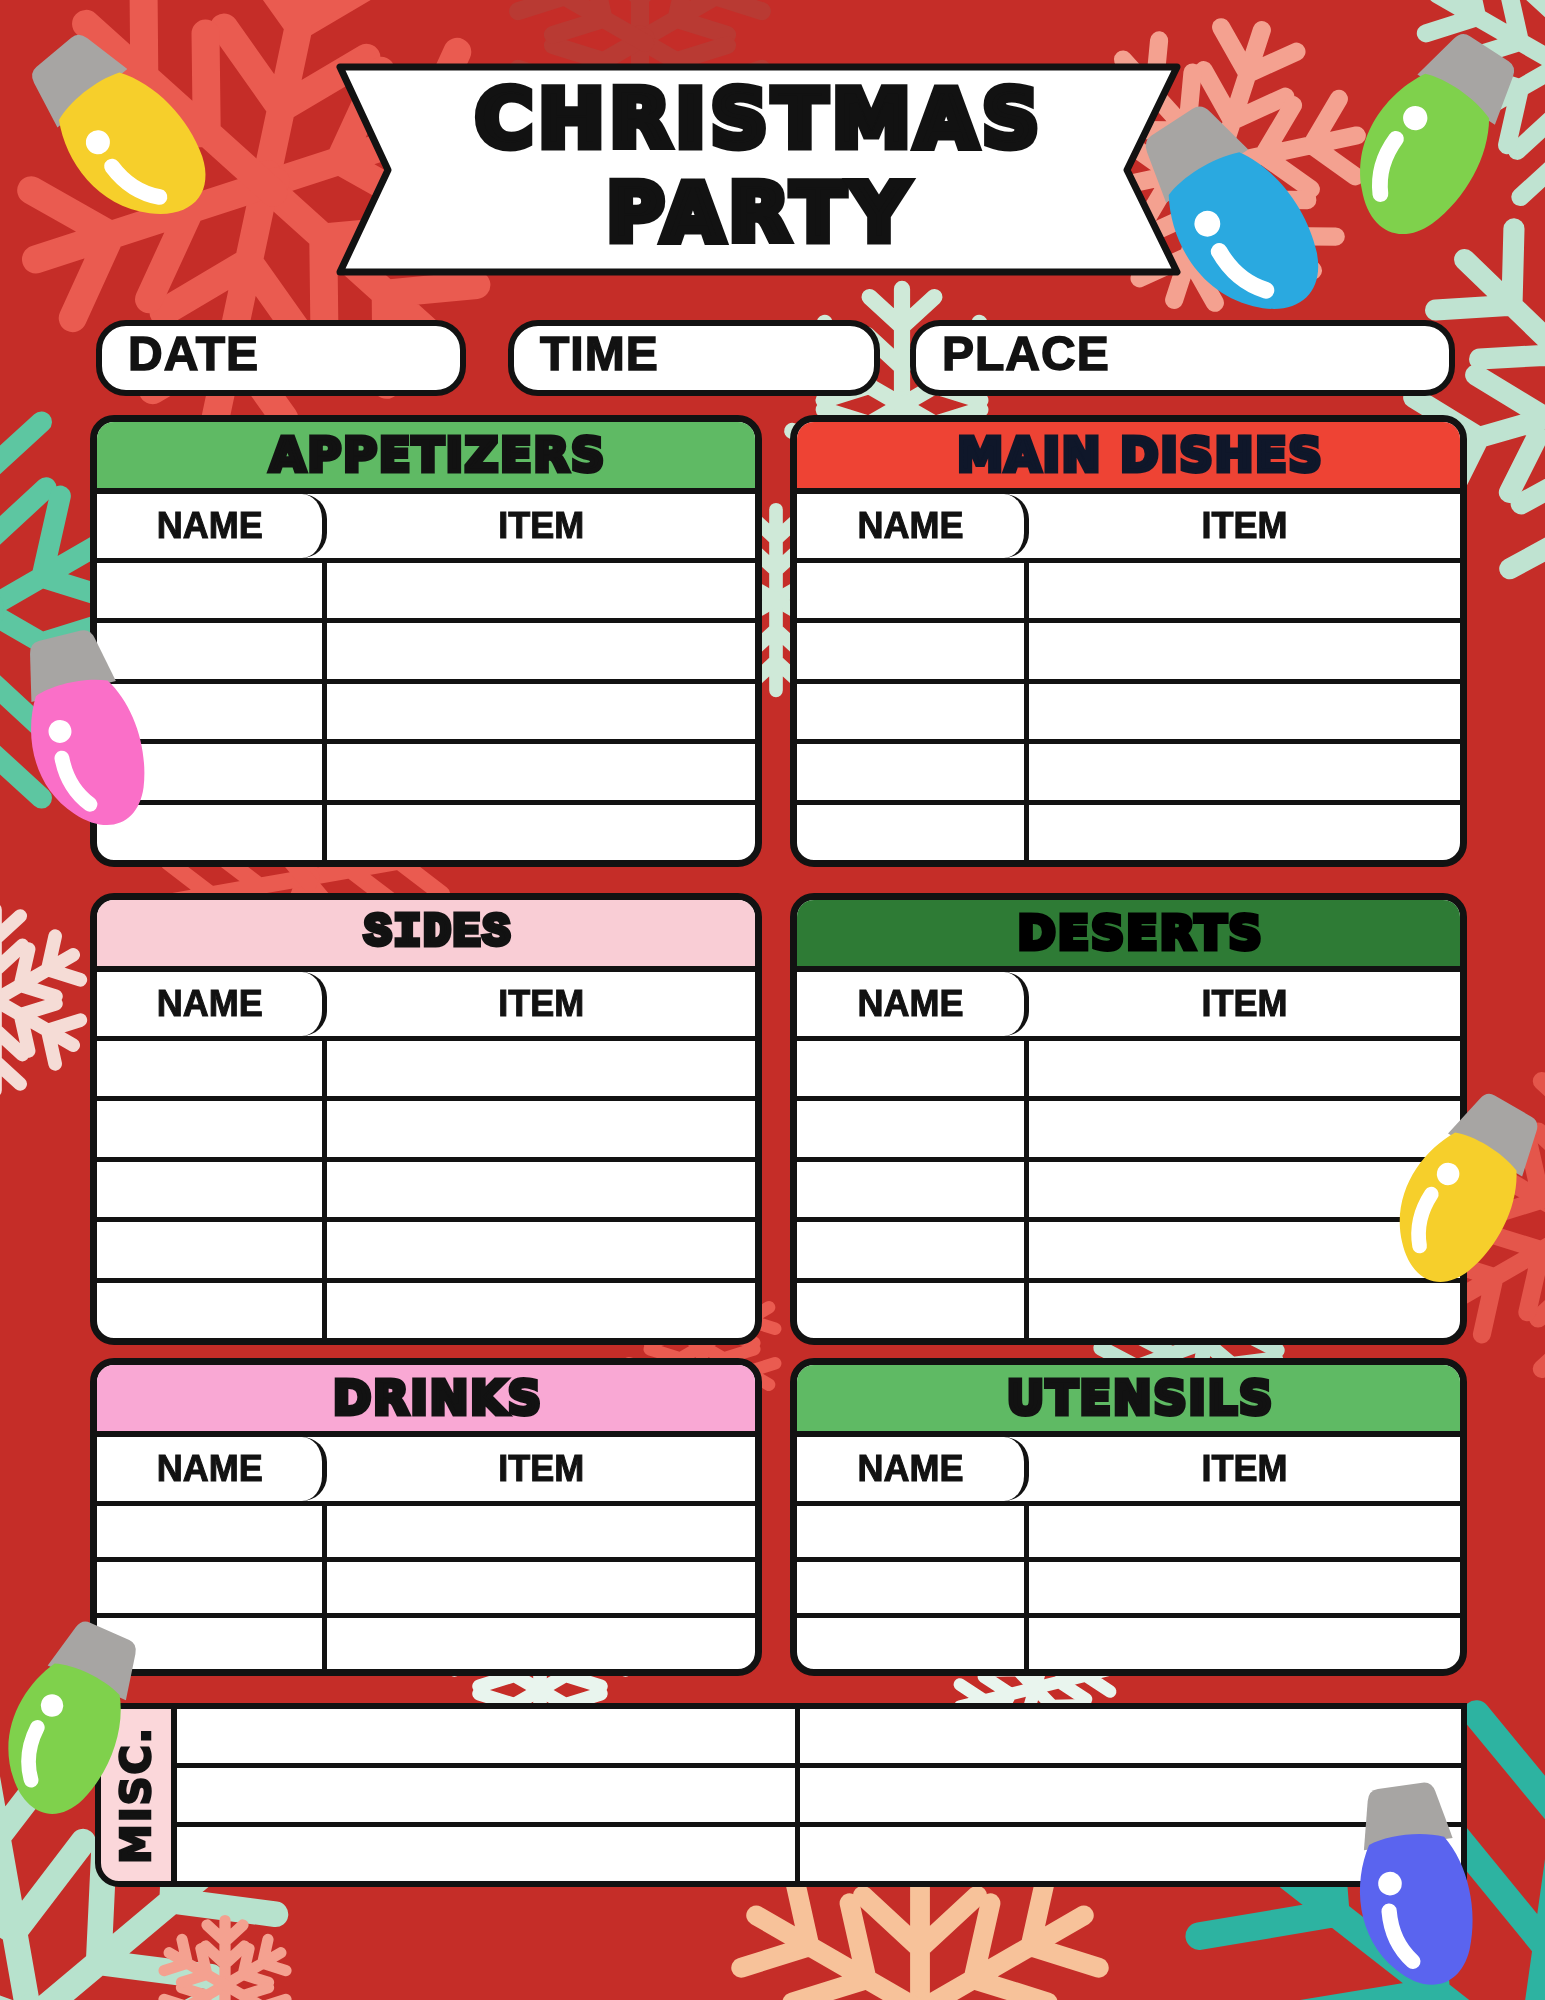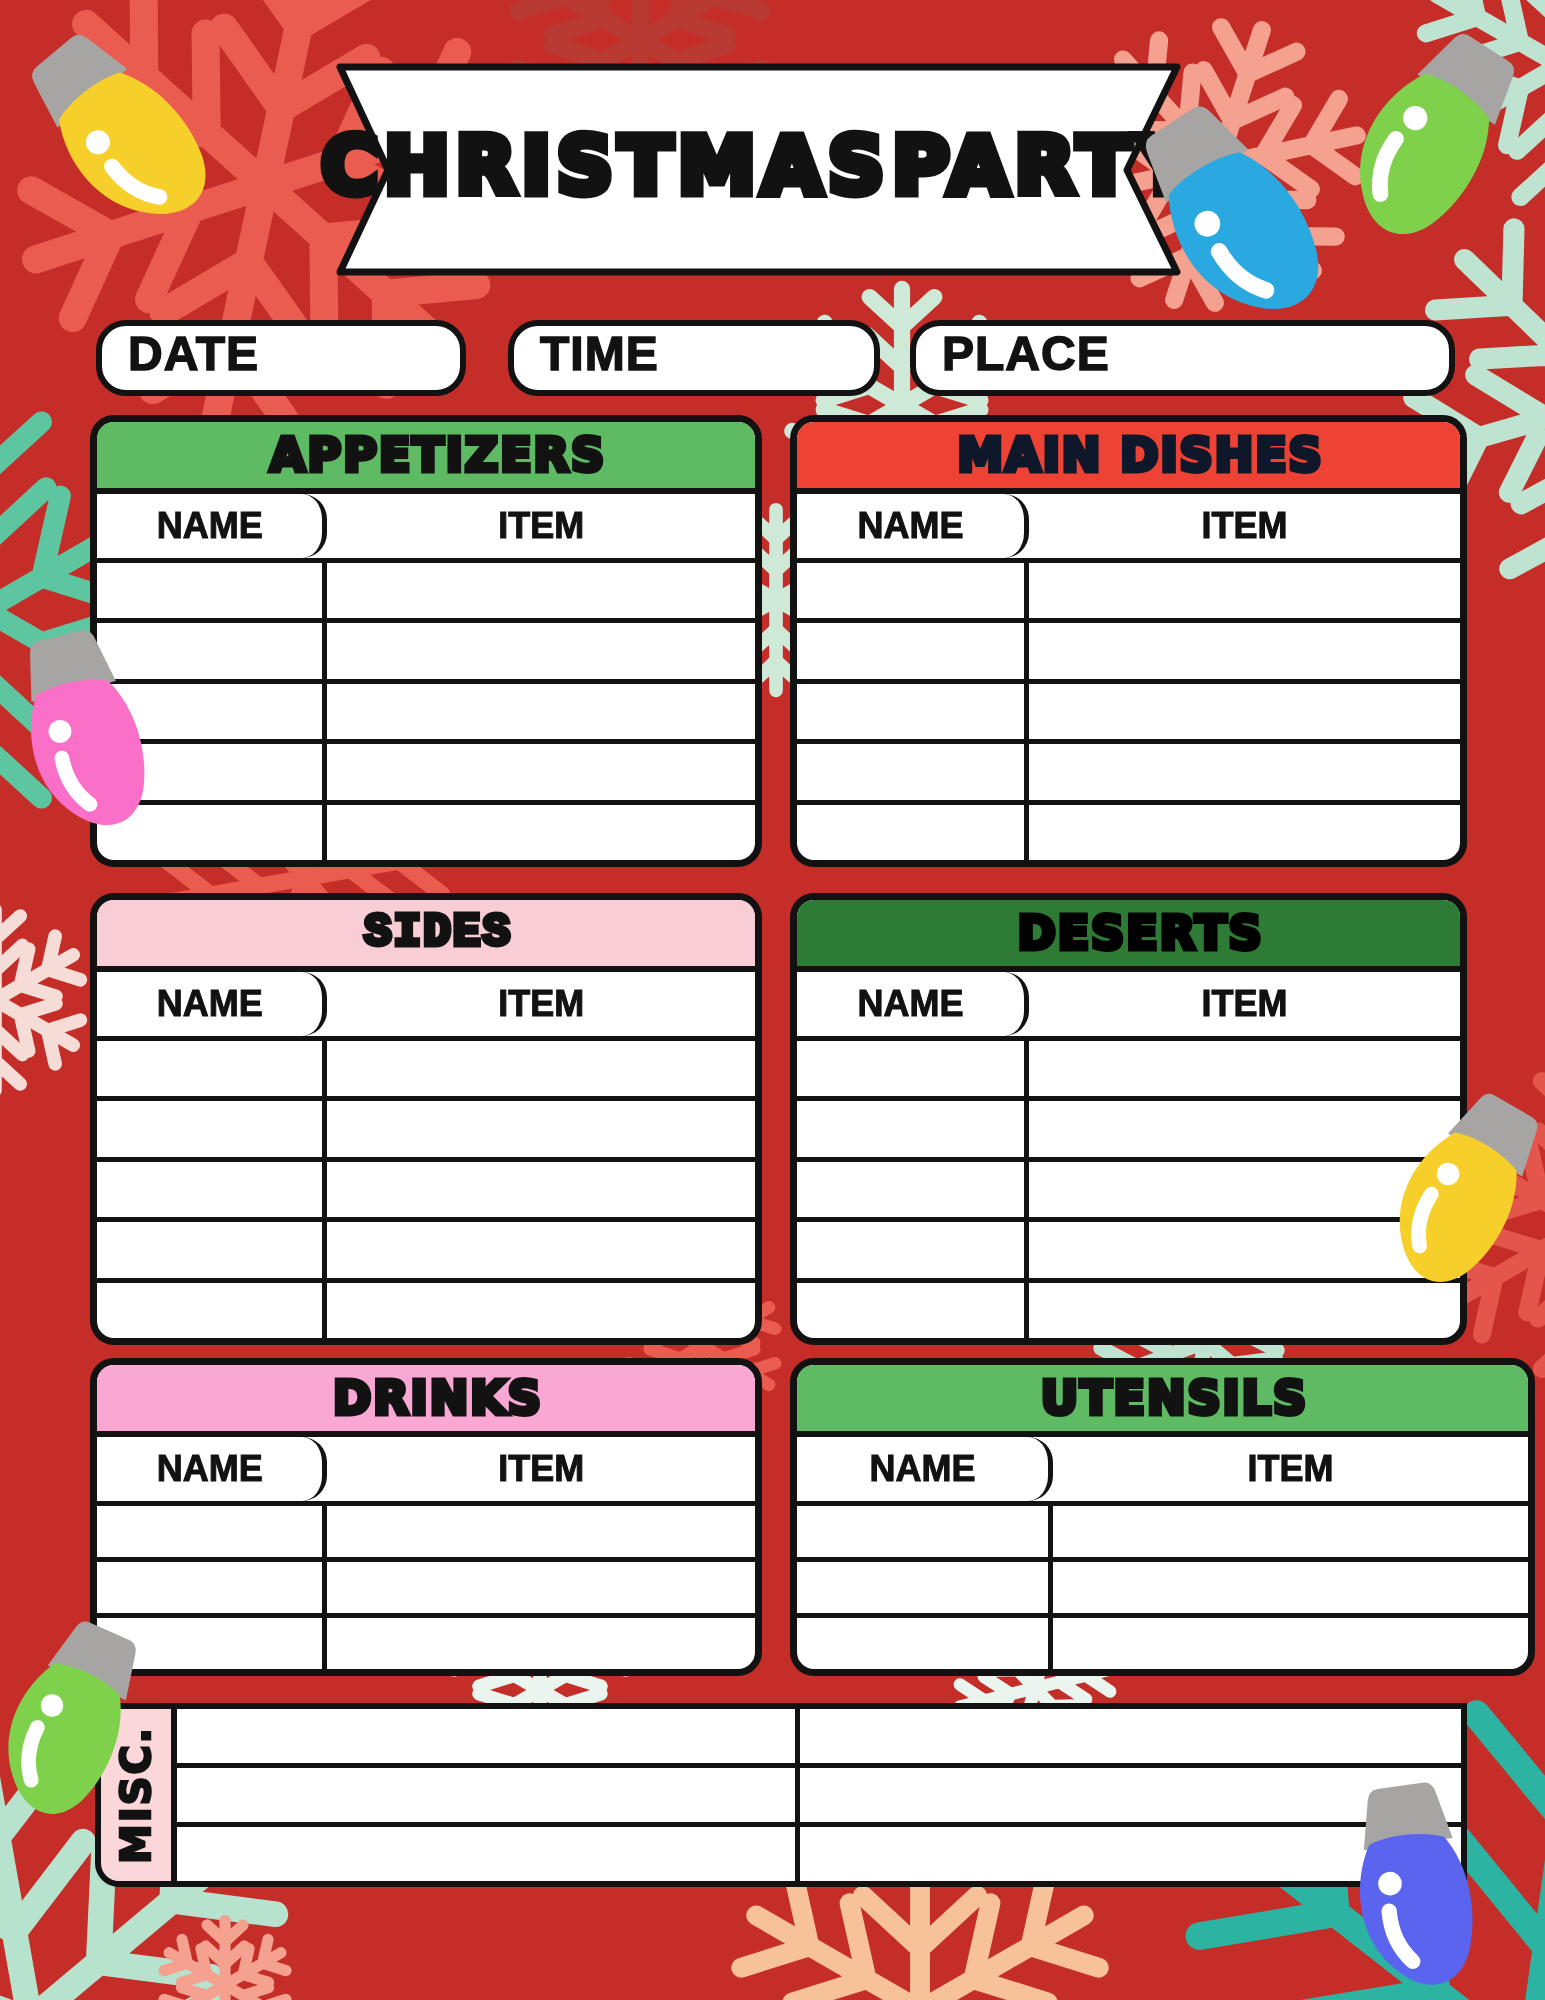--- a/index.html
+++ b/index.html
@@ -9,21 +9,21 @@
     font-family:"Liberation Sans", sans-serif; color:var(--line);
   }
   
   .dec{position:absolute; display:block;}
   .sf{z-index:1; stroke-width:12;}
   .bulb{z-index:3;}
   
   .banner{position:absolute; z-index:2;}
   .banner-title{
     position:absolute; left:330px; top:60px; width:860px; height:212px; z-index:2;
-    display:flex; align-items:center; justify-content:center; gap:2px;
+    display:flex; flex-direction:column; align-items:center; justify-content:center; gap:2px;
     font-family:"DejaVu Sans", sans-serif; font-weight:bold; font-size:78px; line-height:92px;
     letter-spacing:6px; -webkit-text-stroke:9px currentColor; color:#121212;
   }
   
   .field{
     position:absolute; z-index:2; height:76px; background:#fff;
     border:6px solid var(--line); border-radius:30px;
     display:flex; align-items:flex-start; padding-left:26px; box-sizing:border-box;
   }
   .field-label{font-weight:700; font-size:48px; letter-spacing:1px; -webkit-text-stroke:1.5px currentColor;}
@@ -305,21 +305,21 @@
           <div class="cell name"></div>
           <div class="cell item"></div>
         </div>
         <div class="trow">
           <div class="cell name"></div>
           <div class="cell item"></div>
         </div>
       </div>
   </section>
 
-  <section class="tbl" style="left:790px;top:1358px;width:745px;height:318px">
+  <section class="tbl" style="left:790px;top:1358px;width:677px;height:318px">
     <div class="tbl-head" style="background: rgb(95, 186, 100); color: rgb(18, 18, 18);">UTENSILS</div>
     <div class="tbl-cols">
       <div class="chead name">NAME</div>
       <div class="chead item">ITEM</div>
     </div>
     <div class="rows">
         <div class="trow">
           <div class="cell name"></div>
           <div class="cell item"></div>
         </div>

